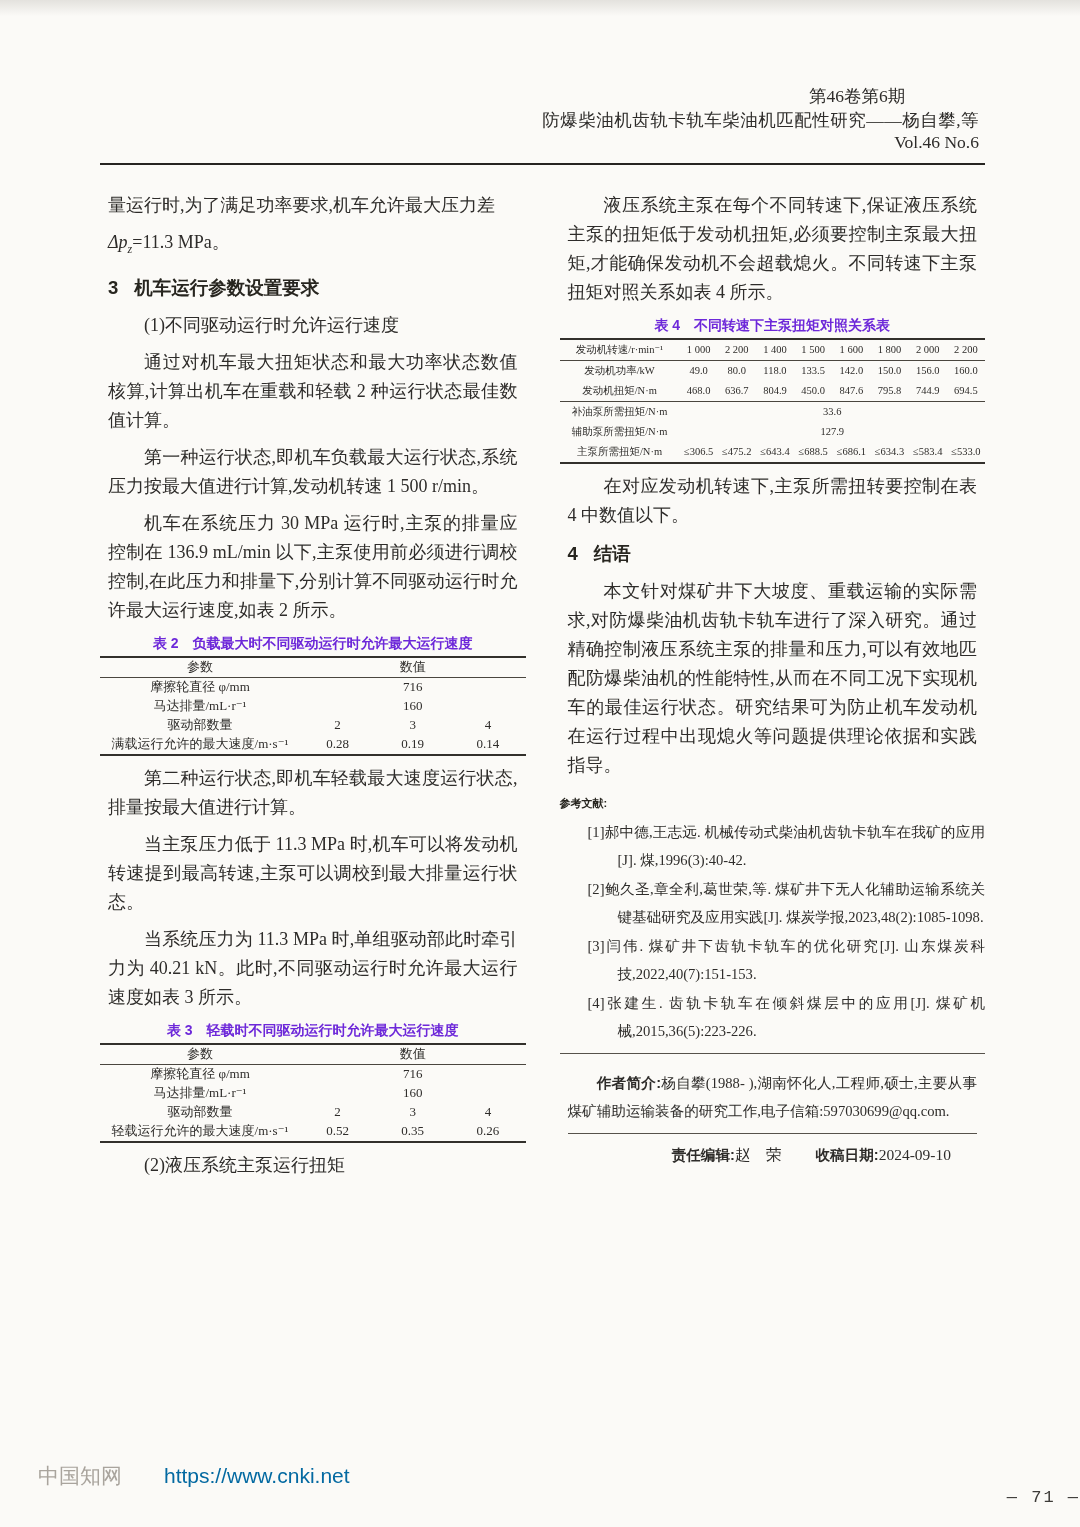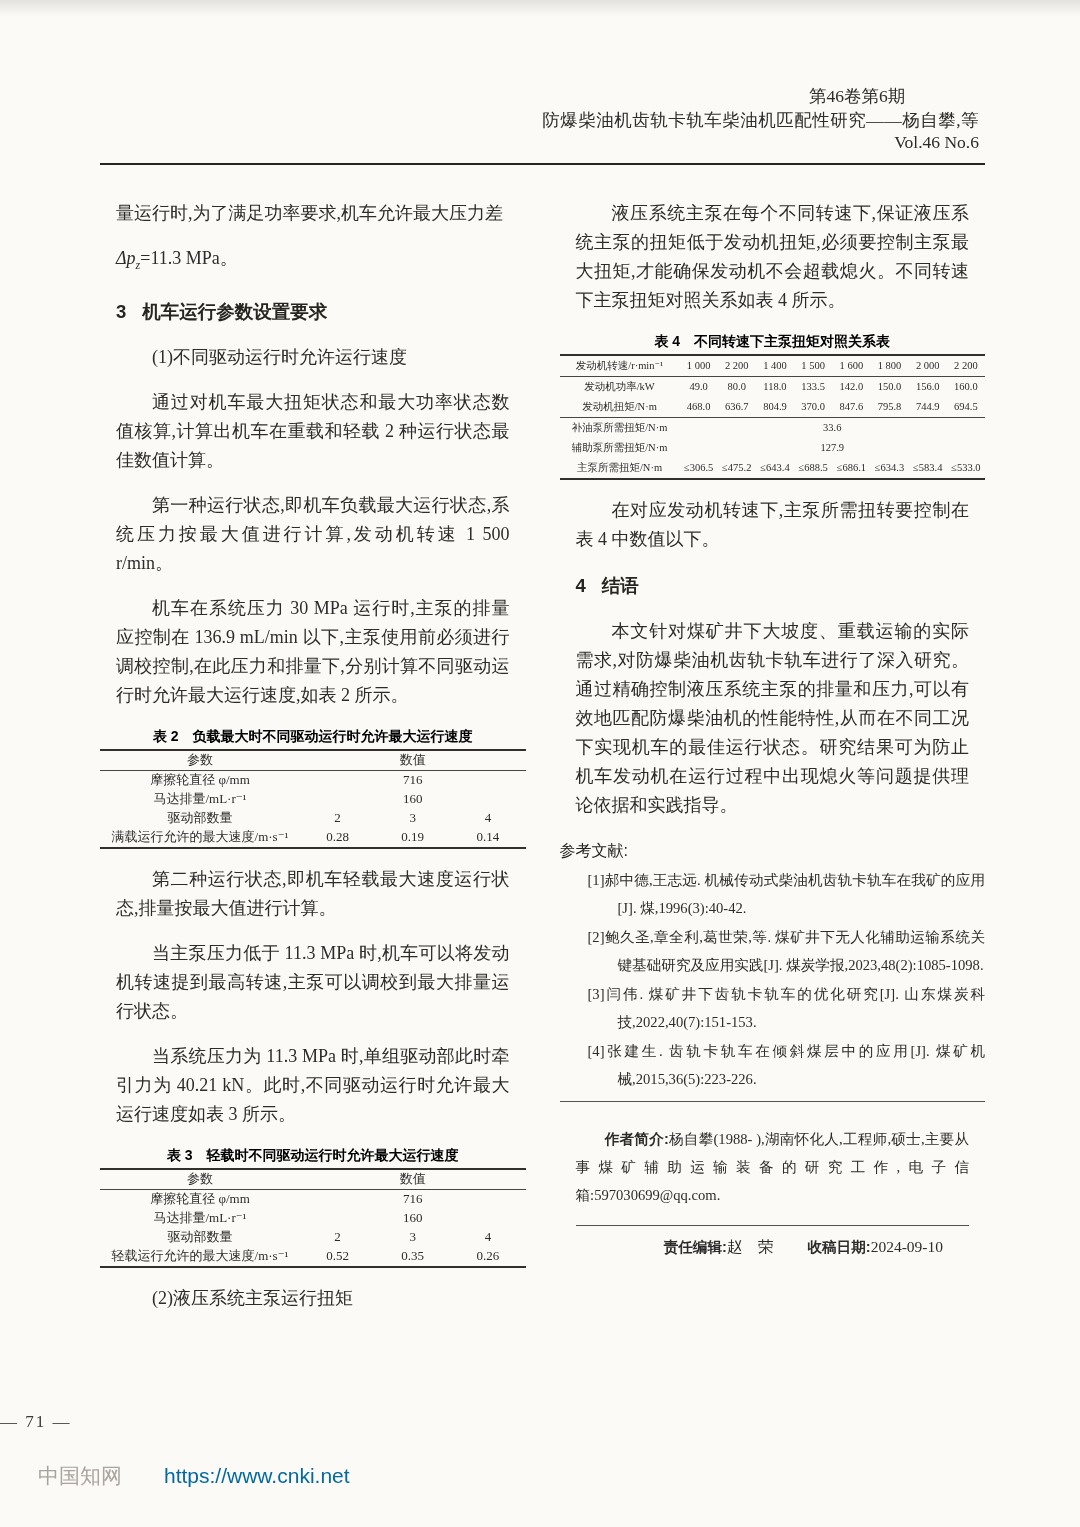--- a/index.html
+++ b/index.html
@@ -22,58 +22,58 @@
   }
   
   .hdr { display:flex; align-items:flex-end; font-size:17.5px;
          border-bottom:2.5px solid #262421; padding:0 6px 10px 6px;flex-direction:column; }
   .hdr .h-left  { width:170px; }
   .hdr .h-mid   { flex:1; text-align:center; letter-spacing:0.5px; }
   .hdr .h-right { width:120px; text-align:right; }
   
   .cols { display:flex; gap:34px; margin-top:18px; }
   .col  { flex:1; min-width:0; font-size:18px; line-height:29px; text-align:justify; }
-  p { margin:16px; }
+  p { margin:8px; }
   .para  { text-indent:2em; }
   .cont  { text-indent:0; }
   .subhd { text-indent:2em; }
   .formula .it { font-style:italic; }
   .formula sub { font-style:italic; font-size:12px; }
   .sec-h { font-family:"Liberation Sans","DejaVu Sans",sans-serif;
            font-weight:bold; font-size:18.5px; line-height:31px; color:#27251f; }
   .sec-h .num { margin-right:16px; }
   
   .tcap { font-family:"Liberation Sans","DejaVu Sans",sans-serif; font-weight:bold;
-          font-size:14px; text-align:center; line-height:20px; margin:5px 0 3px 0; color:#000000; }
+          font-size:14px; text-align:center; line-height:20px; margin:5px 0 3px 0; color:#6d28d9; }
   table.dtable { width:100%; border-collapse:collapse;
           border-top:2px solid #33302c; border-bottom:2px solid #33302c;
           margin-bottom:3px; }
   table.dtable td { text-align:center; padding:1.5px 1px; line-height:16px; }
   tr.rule-below td { border-bottom:1px solid #4a463f; }
   table.t23 { font-size:13px; }
   table.t23 td.lab { width:47%; }
   table.t4  { font-size:10.5px; }
   table.t4 td { padding:2px 0; }
   table.t4 td.lab { width:120px; white-space:nowrap; }
   
-  .refs-h { font-family:"Liberation Sans","DejaVu Sans",sans-serif; font-weight:normal;
-            font-size:16px; line-height:30px; margin-top:2px; color:#27251f; }
+  .refs-h { font-family:"Liberation Sans","DejaVu Sans",sans-serif; font-weight:bold;
+            font-size:11px; line-height:30px; margin-top:2px; color:#27251f; }
   ul.refs { list-style:none; margin:0; padding:0; font-size:14.6px; line-height:28px; }
   ul.refs li { padding-left:30px; text-indent:-30px; margin-bottom:1px; text-align:justify;margin-left:28px; }
   
   .bio-block { margin-top:8px; border-top:1px solid #56524b; padding-top:7px;
                font-size:14.6px; line-height:28px; }
   .bio { text-indent:2em; text-align:justify; }
   .bio b, .editor b { font-family:"Liberation Sans","DejaVu Sans",sans-serif; font-size:14.6px; }
   .editor { border-top:1px solid #56524b; margin-top:6px; padding-top:7px;
             text-align:right; padding-right:26px; font-size:15.5px; }
   .editor .gap { display:inline-block; width:34px; }
   
-  .pageno { position:absolute; left:0; right:0; top:1412px; text-align:left;
-            font-size:17px; letter-spacing:2px; color:#3c3a37; }
+  .pageno { position:absolute; left:0; right:0; top:1488px; text-align:right;
+            font-size:17px; letter-spacing:2px; color:#3c3a37;font-family:Liberation Mono, monospace; }
   .wmark  { position:absolute; left:38px; top:1462px; font-size:21px;
             font-family:"Liberation Sans","DejaVu Sans",sans-serif; color:#a9a49d; }
   .wmark .url { margin-left:42px; color:#0369a1; }
 </style>
 </head>
 <body>
 
 <div class="page">
 
   <div class="hdr">
@@ -186,21 +186,21 @@
               <td>142.0</td>
               <td>150.0</td>
               <td>156.0</td>
               <td>160.0</td>
             </tr>
             <tr class="rule-below">
               <td class="lab">发动机扭矩/N·m</td>
               <td>468.0</td>
               <td>636.7</td>
               <td>804.9</td>
-              <td>370.0</td>
+              <td>450.0</td>
               <td>847.6</td>
               <td>795.8</td>
               <td>744.9</td>
               <td>694.5</td>
             </tr>
             <tr>
               <td class="lab">补油泵所需扭矩/N·m</td>
               <td colspan="8">33.6</td>
             </tr>
             <tr>

